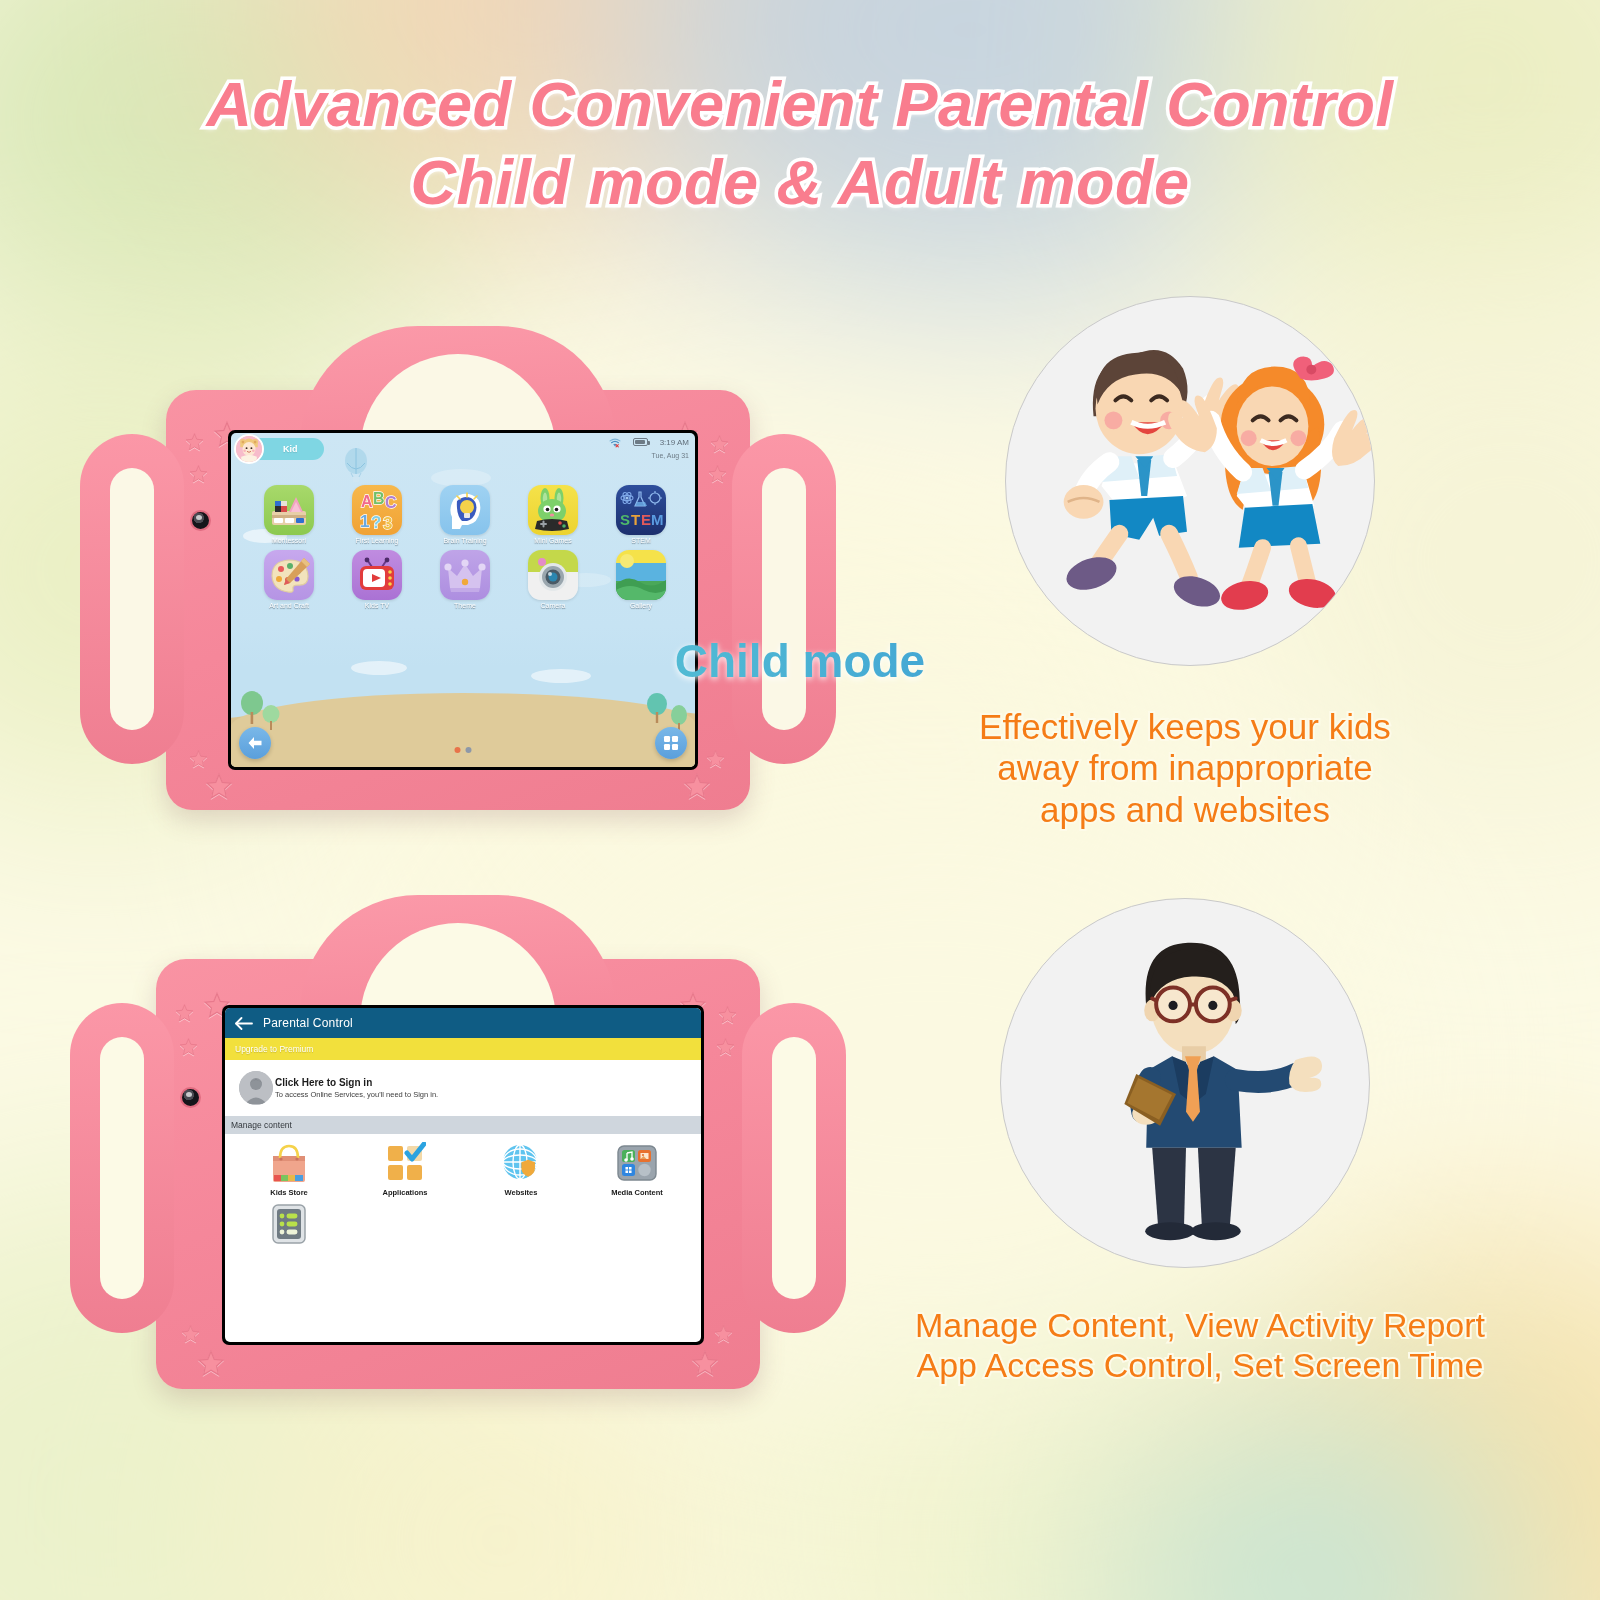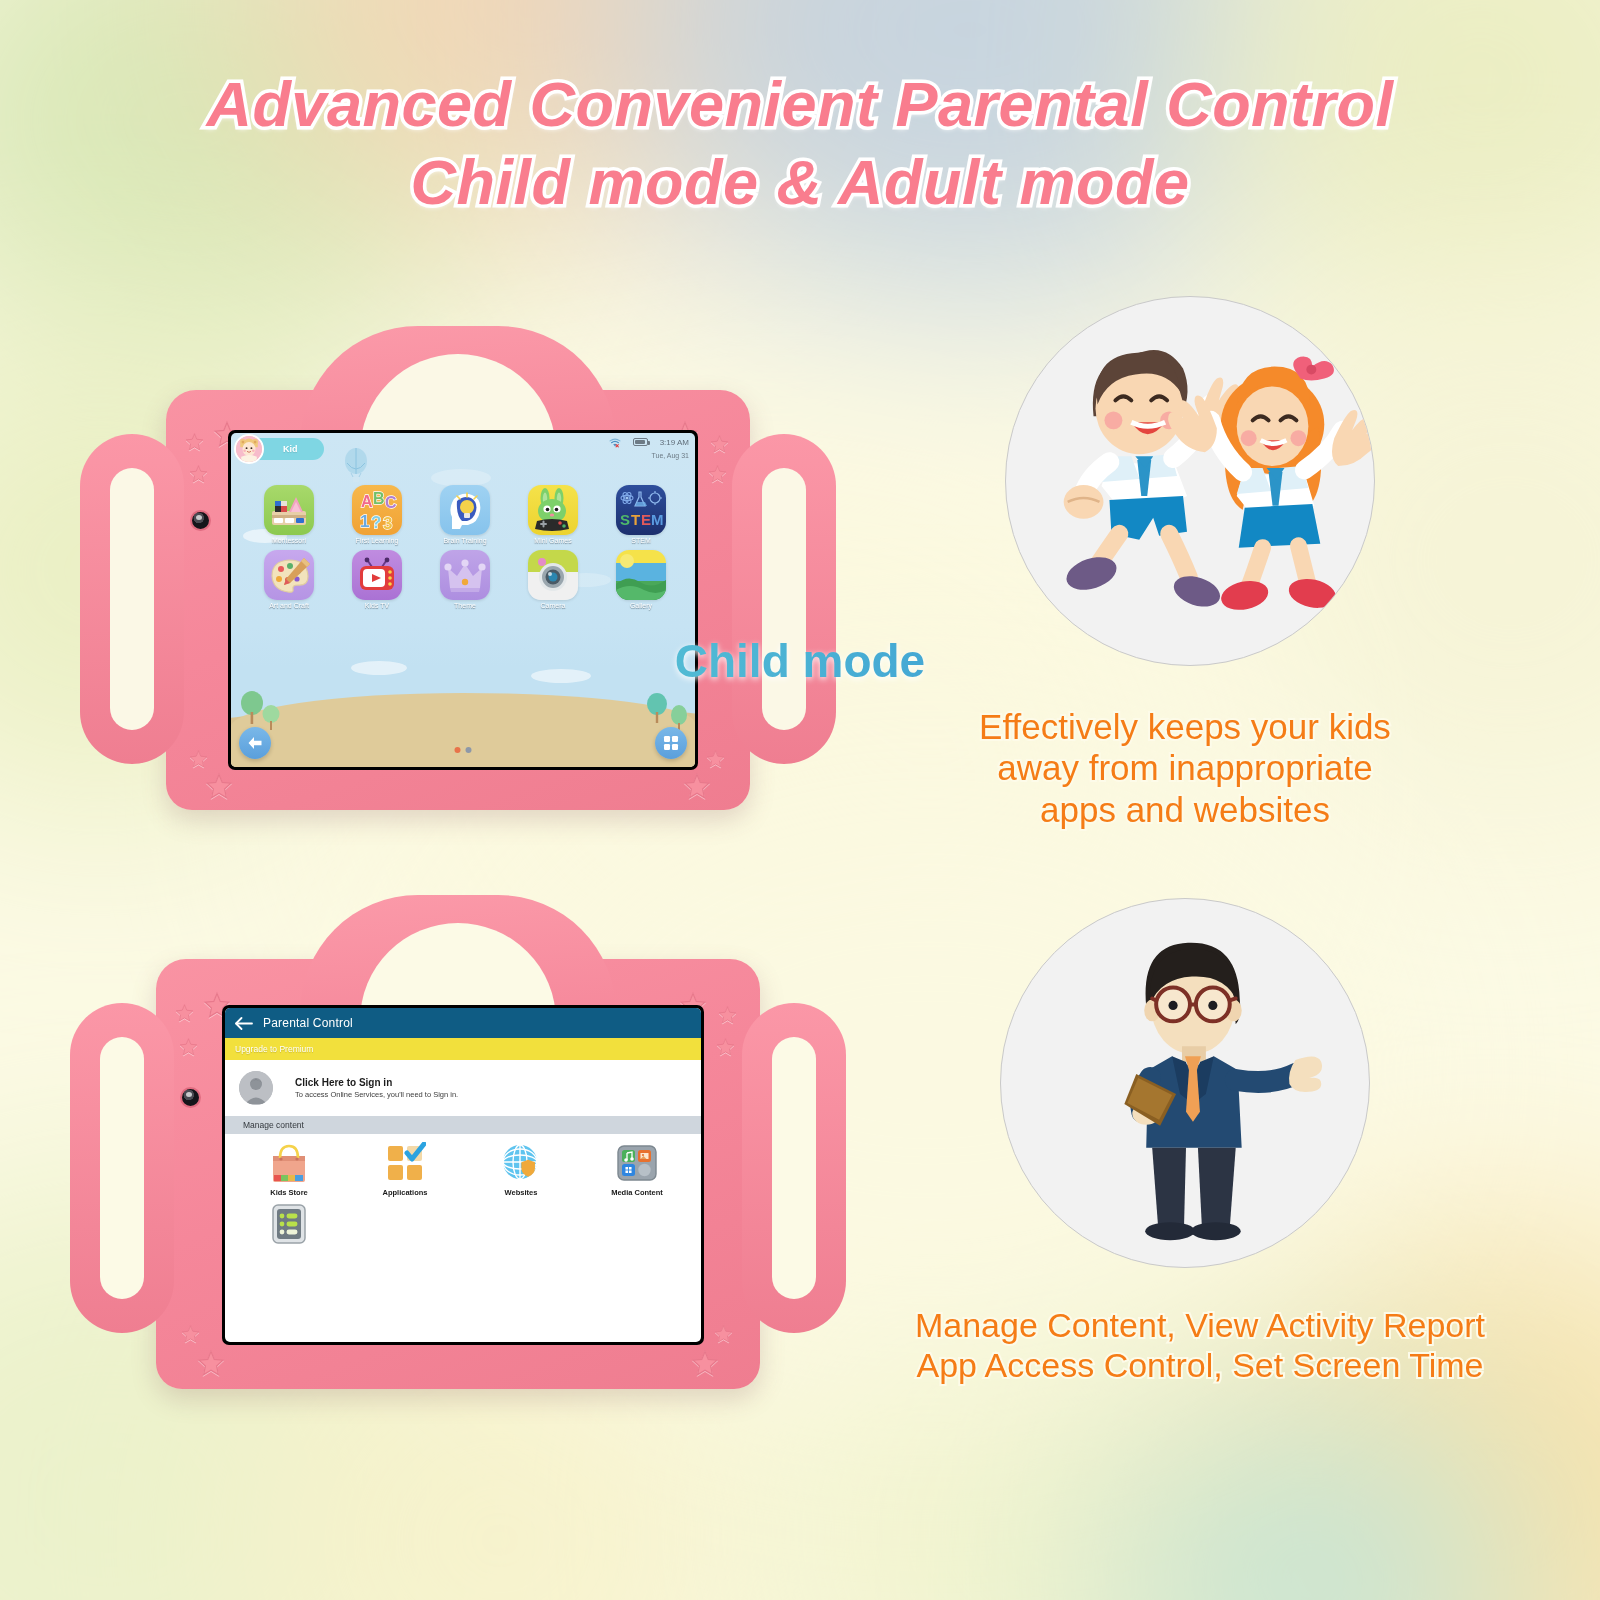--- a/index.html
+++ b/index.html
@@ -146,25 +146,25 @@
   .dots i{ width:6px;height:6px;border-radius:50%; display:block; }
 
   .tree{ position:absolute; bottom:42px; }
 
   
   .pc{ position:absolute; inset:0; background:#ffffff; }
   .pc-top{ height:30px; background:#0f5c84; display:flex; align-items:center; gap:10px; padding:0 10px; }
   .pc-top .ttl{ color:#fff; font-size:12px; letter-spacing:.2px; }
   .pc-banner{ height:22px; background:#f2e03c; display:flex; align-items:center; padding:0 10px; }
   .pc-banner span{ font-size:8.5px; color:#ffffff; font-weight:normal; text-shadow:0 1px 1px rgba(0,0,0,.18);}
-  .signin{ height:56px; display:flex; align-items:center; gap:22px; padding:0 14px; background:#fff; }
+  .signin{ height:56px; display:flex; align-items:center; gap:2px; padding:0 14px; background:#fff; }
   .av2{ width:34px;height:34px;border-radius:50%;background:#b9bcc0; position:relative; overflow:hidden; flex:none;}
   .signin .t1x{ font-size:10px; font-weight:bold; color:#1c1c1c; }
   .signin .t2x{ font-size:7.5px; color:#3d3d3d; margin-top:2px; }
-  .pc-sec{ height:18px; background:#cfd6dd; display:flex; align-items:center; padding:0 18px; }
+  .pc-sec{ height:18px; background:#cfd6dd; display:flex; align-items:center; padding:0 6px; }
   .pc-sec span{ font-size:8.5px; color:#33383d; }
   .mgrid{ display:grid; grid-template-columns:repeat(4,1fr); padding:8px 6px 0; row-gap:4px; }
   .mitem{ text-align:center; }
   .mitem .mi{ width:42px;height:42px;margin:0 auto; position:relative; }
   .mitem .ml{ font-size:7.5px; color:#1a1a1a; margin-top:4px; font-weight:bold;}
   .mrow2{ padding:6px 6px 0; }
 
   
   .circ{ position:absolute; border-radius:50%; background:#f2f2f2; border:1px solid #c9c9c9;
     overflow:hidden; }

